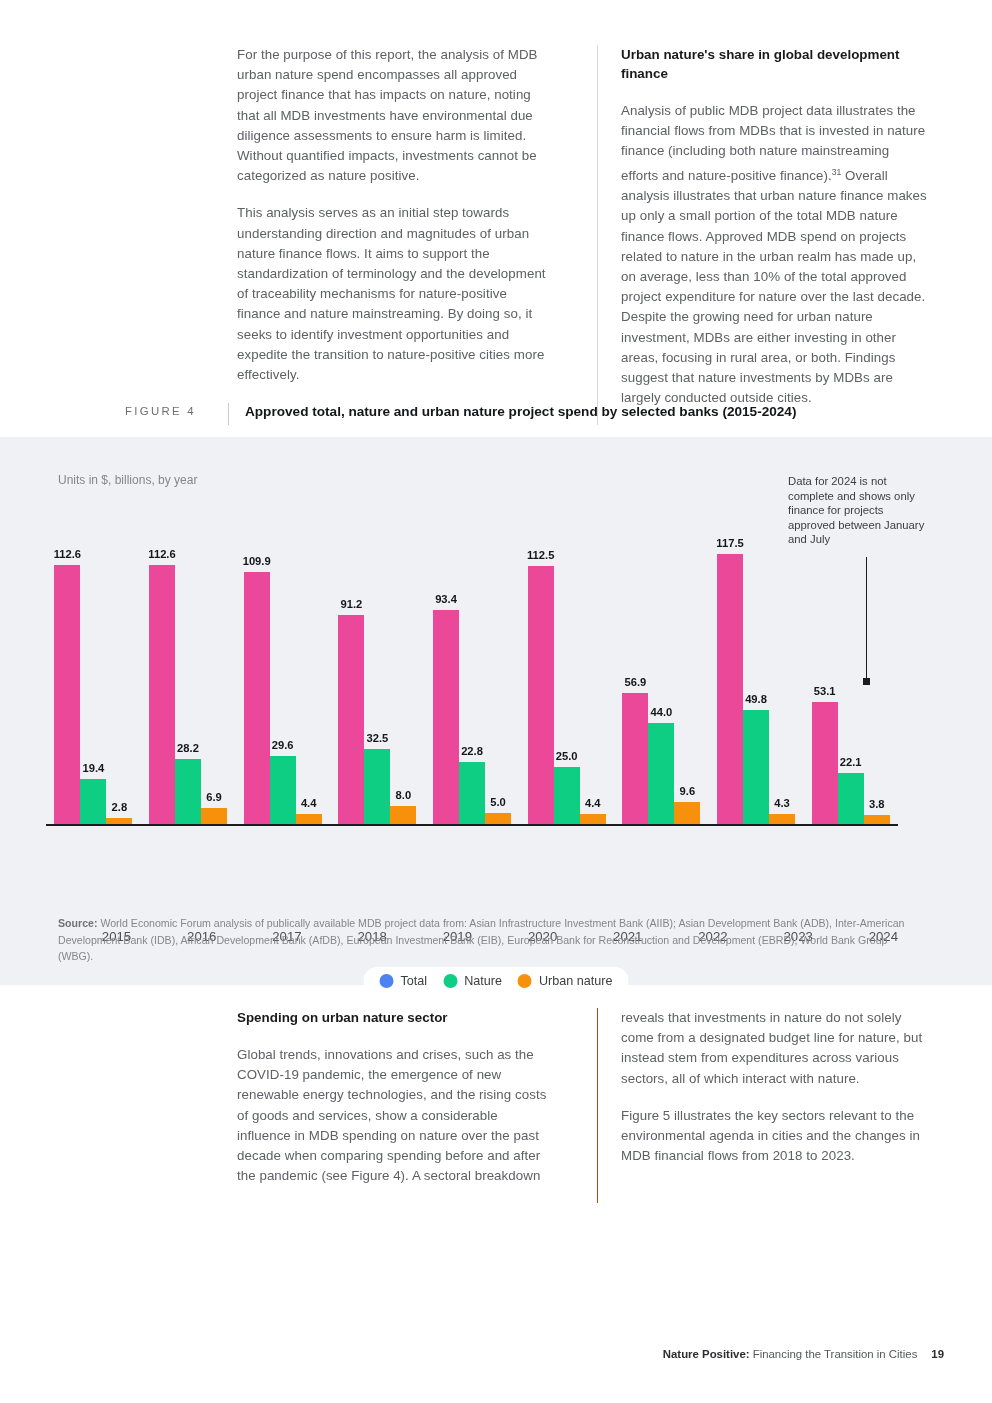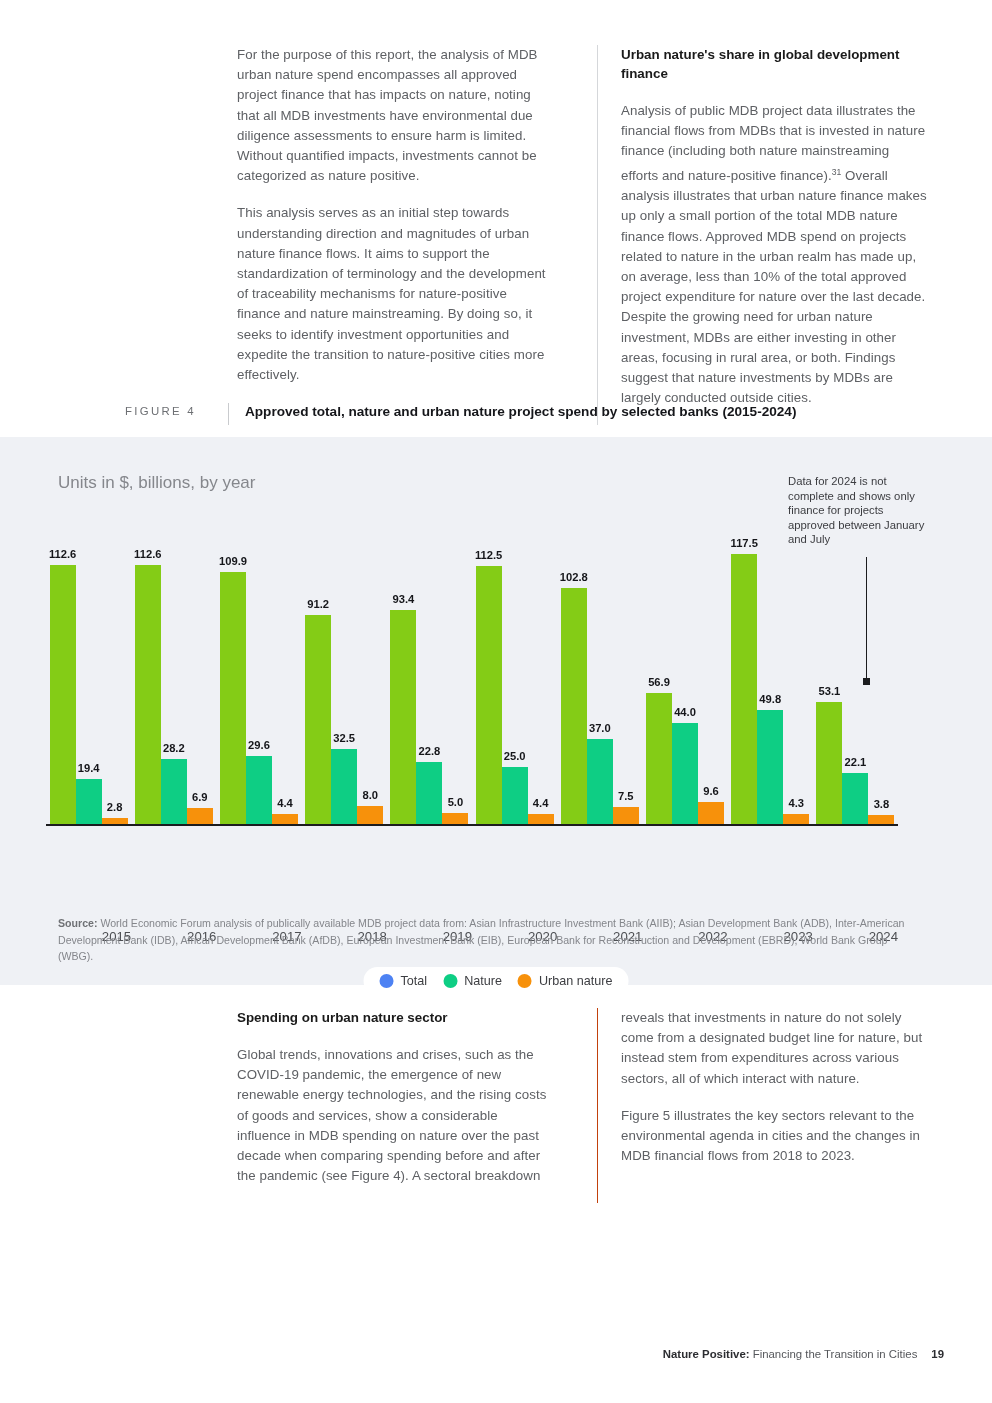--- a/index.html
+++ b/index.html
@@ -34,40 +34,40 @@
   }
   .fig-title {
     font-size: 13.6px; font-weight: bold; color: #15161a;
     padding-left: 16px; border-left: 1px solid #c9cbce; line-height: 17px;
     min-height: 22px;
     text-align: center;
   }
 
   
   .panel { position: absolute; left: 0; top: 437px; width: 992px; height: 548px; background: #eff1f5; }
-  .units { position: absolute; left: 58px; top: 36px; font-size: 17px; color: #85878c; }
+  .units { position: absolute; left: 58px; top: 36px; font-size: 12px; color: #85878c; }
 
   .note {
     position: absolute; left: 788px; top: 37px; width: 140px;
     font-size: 11.3px; line-height: 14.6px; color: #3c3d41;
   }
   .pointer-line { position: absolute; left: 866px; top: 120px; width: 1px; height: 122px; background: #1b1c1e; }
   .pointer-dot { position: absolute; left: 863px; top: 241px; width: 7px; height: 7px; background: #1b1c1e; }
 
   
   .plot { position: absolute; left: 46px; top: 100px; width: 900px; height: 289px; }
   .axis { position: absolute; left: 0; bottom: 0; width: 852px; height: 2px; background: #1b1c1e; }
   .groups { position: absolute; left: 0; bottom: 2px; width: 852px; height: 287px; display: flex; }
   .grp { flex: 1; display: flex; align-items: flex-end; justify-content: center; gap: 0px; }
   .bar { position: relative; width: 26px; }
   .bar .v {
     position: absolute; left: 50%; transform: translateX(-50%);
     top: -17px; font-size: 11.2px; font-weight: bold; color: #15161a; white-space: nowrap;
   }
-  .bar.total { background: #84cc16; }
+  .bar.total { background: #ec4899; }
   .bar.nature { background: #0ece84; }
   .bar.urban { background: #f7910b; }
 
   .xlabels { position: absolute; left: 0; top: 392px; width: 852px; display: flex; }
   .xlabels div { flex: 1; text-align: right; font-size: 13.2px; color: #4d4f53; }
 
   
   .legend {
     position: absolute; left: 50%; transform: translateX(-50%); top: 430px;
     background: #fff; border-radius: 18px; padding: 7px 16px;
@@ -182,31 +182,20 @@
           </div>
           <div class="grp">
             <div class="bar total" style="height: 258.3px;">
               <span class="v">112.5</span>
             </div>
             <div class="bar nature" style="height: 57.4px;">
               <span class="v">25.0</span>
             </div>
             <div class="bar urban" style="height: 10.1024px;">
               <span class="v">4.4</span>
-            </div>
-          </div>
-          <div class="grp">
-            <div class="bar total" style="height: 236.029px;">
-              <span class="v">102.8</span>
-            </div>
-            <div class="bar nature" style="height: 84.952px;">
-              <span class="v">37.0</span>
-            </div>
-            <div class="bar urban" style="height: 17.22px;">
-              <span class="v">7.5</span>
             </div>
           </div>
           <div class="grp">
             <div class="bar total" style="height: 130.642px;">
               <span class="v">56.9</span>
             </div>
             <div class="bar nature" style="height: 101.024px;">
               <span class="v">44.0</span>
             </div>
             <div class="bar urban" style="height: 22.0416px;">

